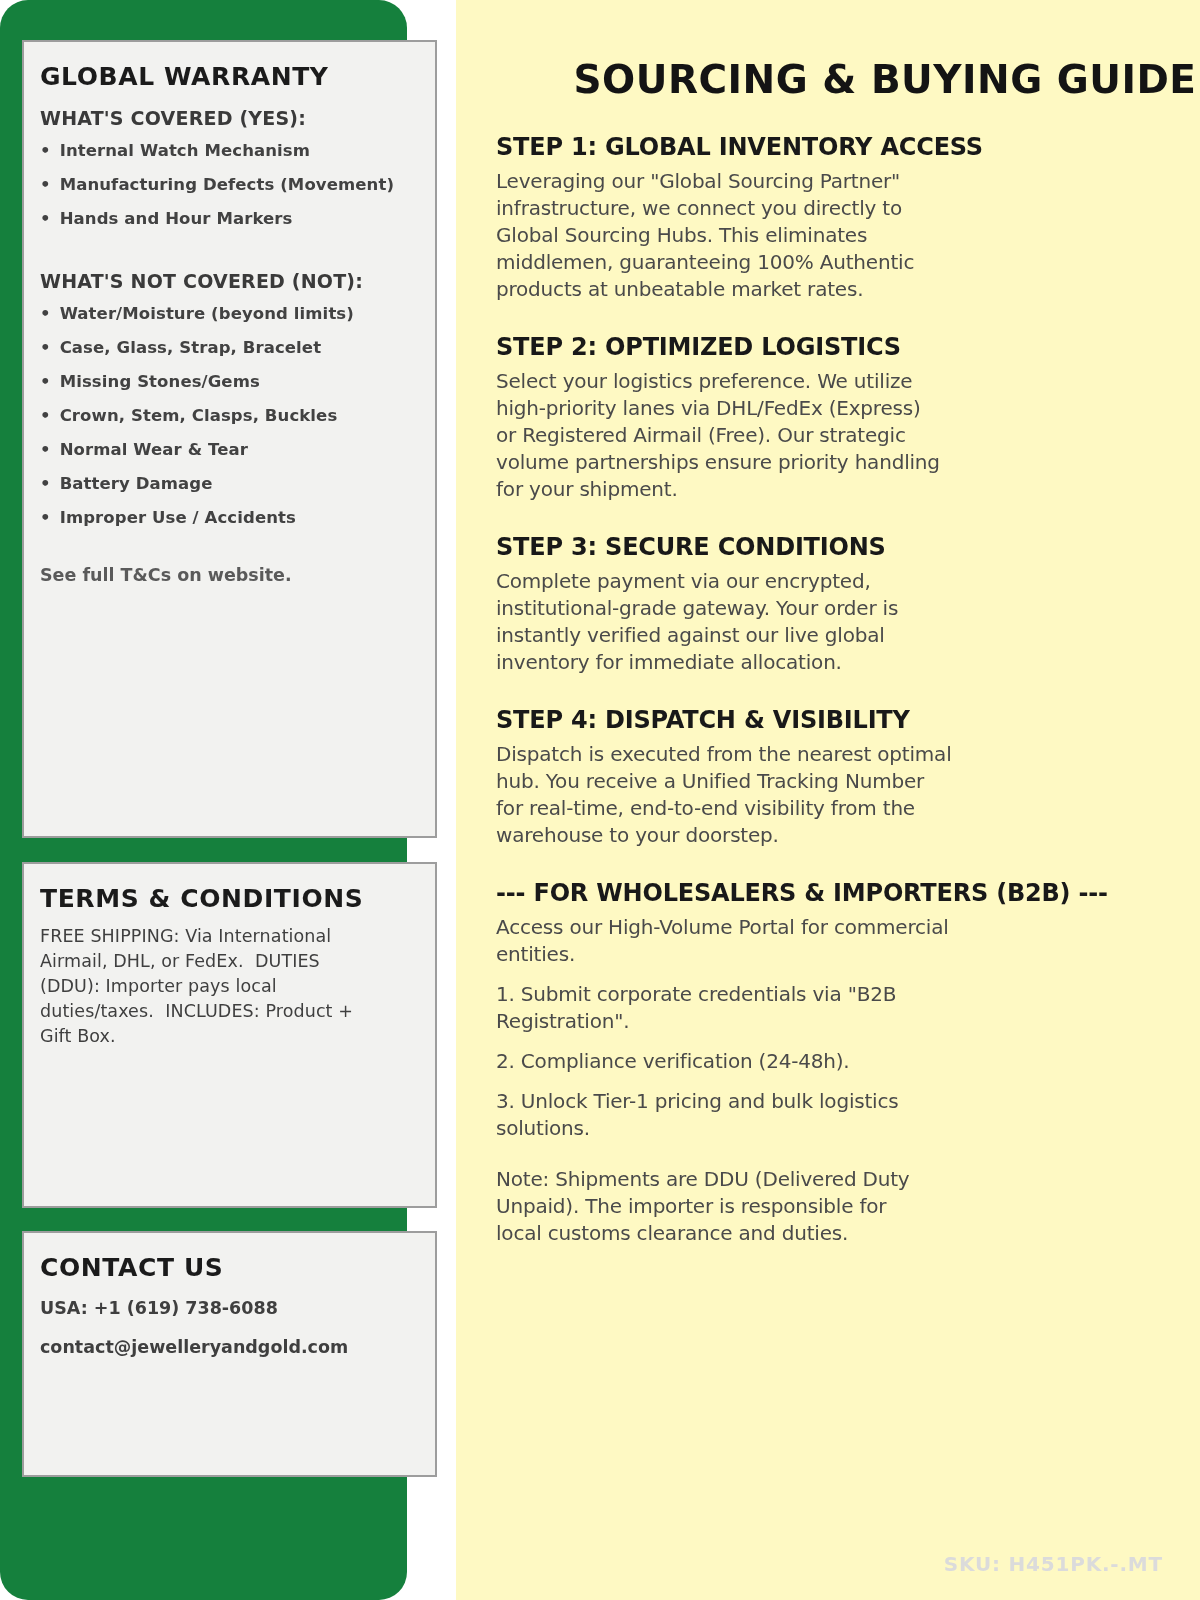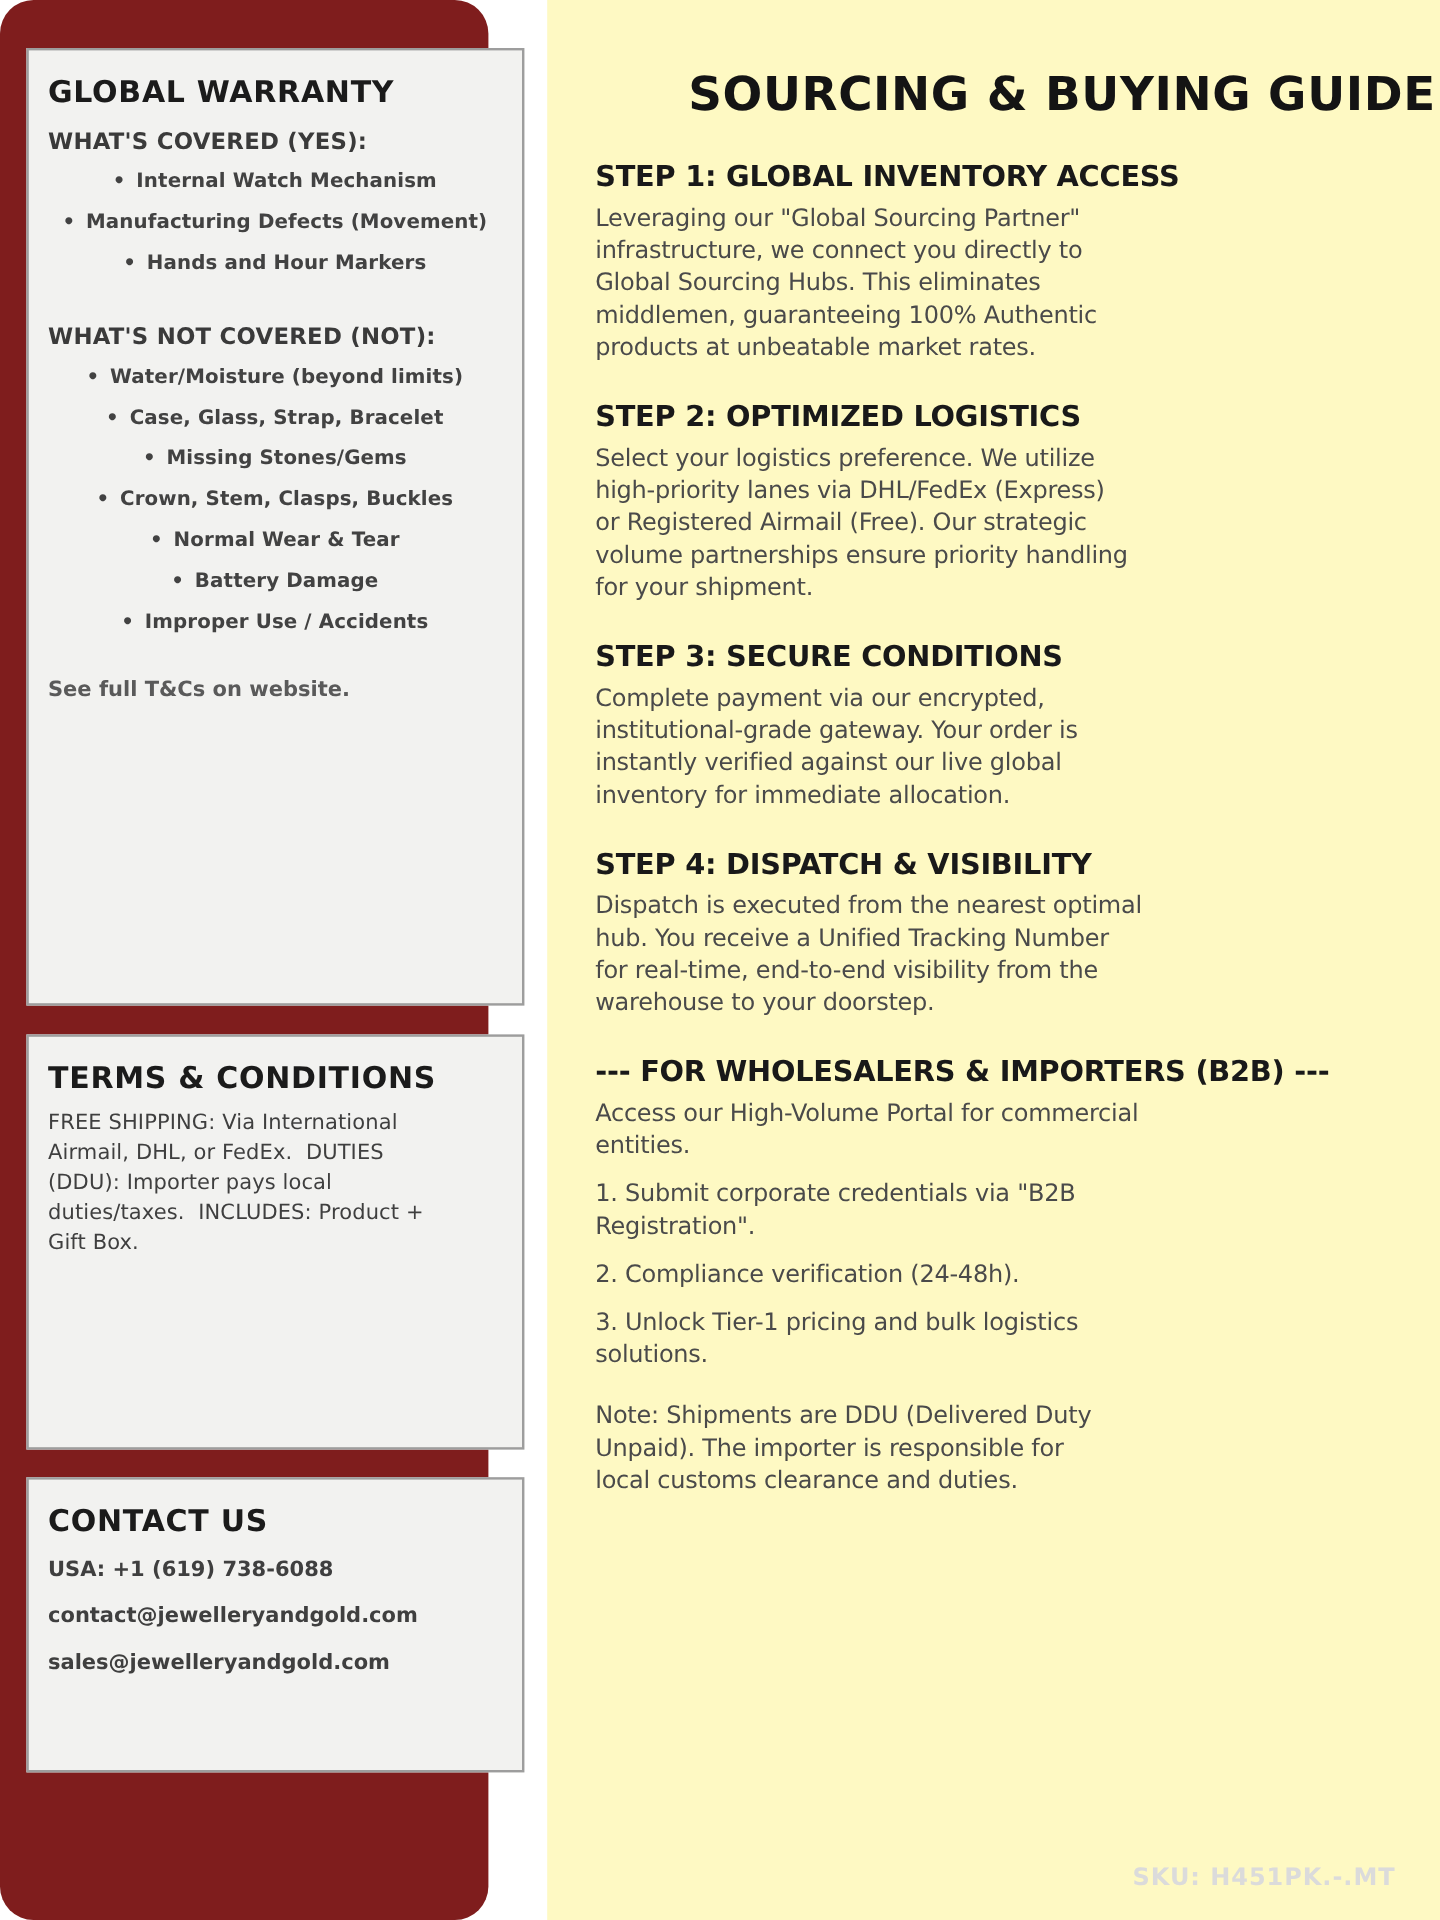--- a/index.html
+++ b/index.html
@@ -5,42 +5,42 @@
   html,body{margin:0;padding:0;}
   body{
     width:1200px;height:1600px;position:relative;
     background:#ffffff;
     font-family:"DejaVu Sans","Liberation Sans",sans-serif;
     color:#1c1c1c;overflow:hidden;
   }
   
   .sidebar{
     position:absolute;left:0;top:0;width:407px;height:1600px;
-    background:#7f1d1d;box-sizing:border-box;
+    background:#15803d;box-sizing:border-box;
     padding:40px 0 0 22px;
     border-radius:28px;
   }
   .box{
     width:415px;box-sizing:border-box;
     border:2px solid #9d9d9d;background:#f2f2f0;
     padding:20px 17px 20px 16px;
   }
   .box-warranty{height:798px;}
   .box-terms{height:346px;margin-top:24px;}
   .box-contact{height:246px;margin-top:23px;}
   .box h2{
     margin:0;font-size:25px;line-height:30px;font-weight:700;
     color:#1b1b1b;letter-spacing:.6px;
   }
   .box h3{
     margin:15px 0 0;font-size:19px;line-height:23px;font-weight:700;
     color:#3a3a3a;letter-spacing:.2px;
   }
   .box h3.gap-top{margin-top:40px;}
-  .box ul{list-style:none;margin:10px 0 0;padding:0;text-align:center;}
+  .box ul{list-style:none;margin:10px 0 0;padding:0;}
   .box li{
     font-size:16.5px;line-height:22px;font-weight:700;color:#424242;
     margin:0 0 12px;letter-spacing:.1px;
   }
   .box li::before{content:"•";margin-right:9px;color:#424242;}
   .footnote{
     margin:36px 0 0;font-size:17.5px;font-weight:700;color:#5a5a5a;
   }
   .box .body-text{
     margin:10px 0 0;font-size:17.5px;line-height:25px;font-weight:400;
@@ -109,21 +109,20 @@
 Airmail, DHL, or FedEx.  DUTIES
 (DDU): Importer pays local
 duties/taxes.  INCLUDES: Product +
 Gift Box.</p>
   </section>
 
   <section class="box box-contact">
     <h2>CONTACT US</h2>
     <p class="contact-line">USA: +1 (619) 738-6088</p>
     <p class="contact-line">contact@jewelleryandgold.com</p>
-    <p class="contact-line">sales@jewelleryandgold.com</p>
   </section>
 
 </aside>
 
 <main class="main">
   <h1>SOURCING &amp; BUYING GUIDE</h1>
 
   <section class="step">
     <h3>STEP 1: GLOBAL INVENTORY ACCESS</h3>
     <p>Leveraging our "Global Sourcing Partner"

